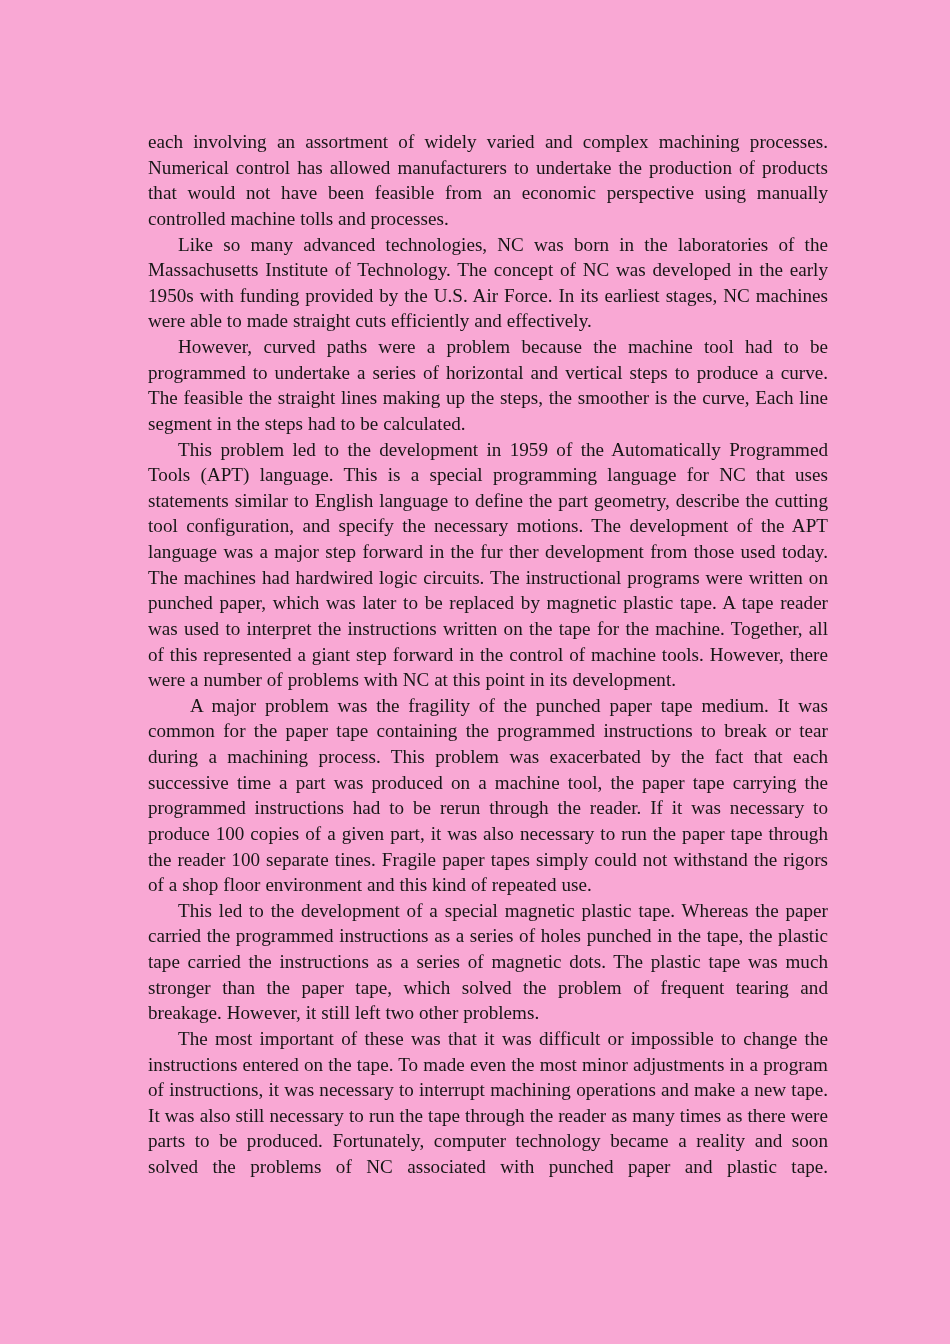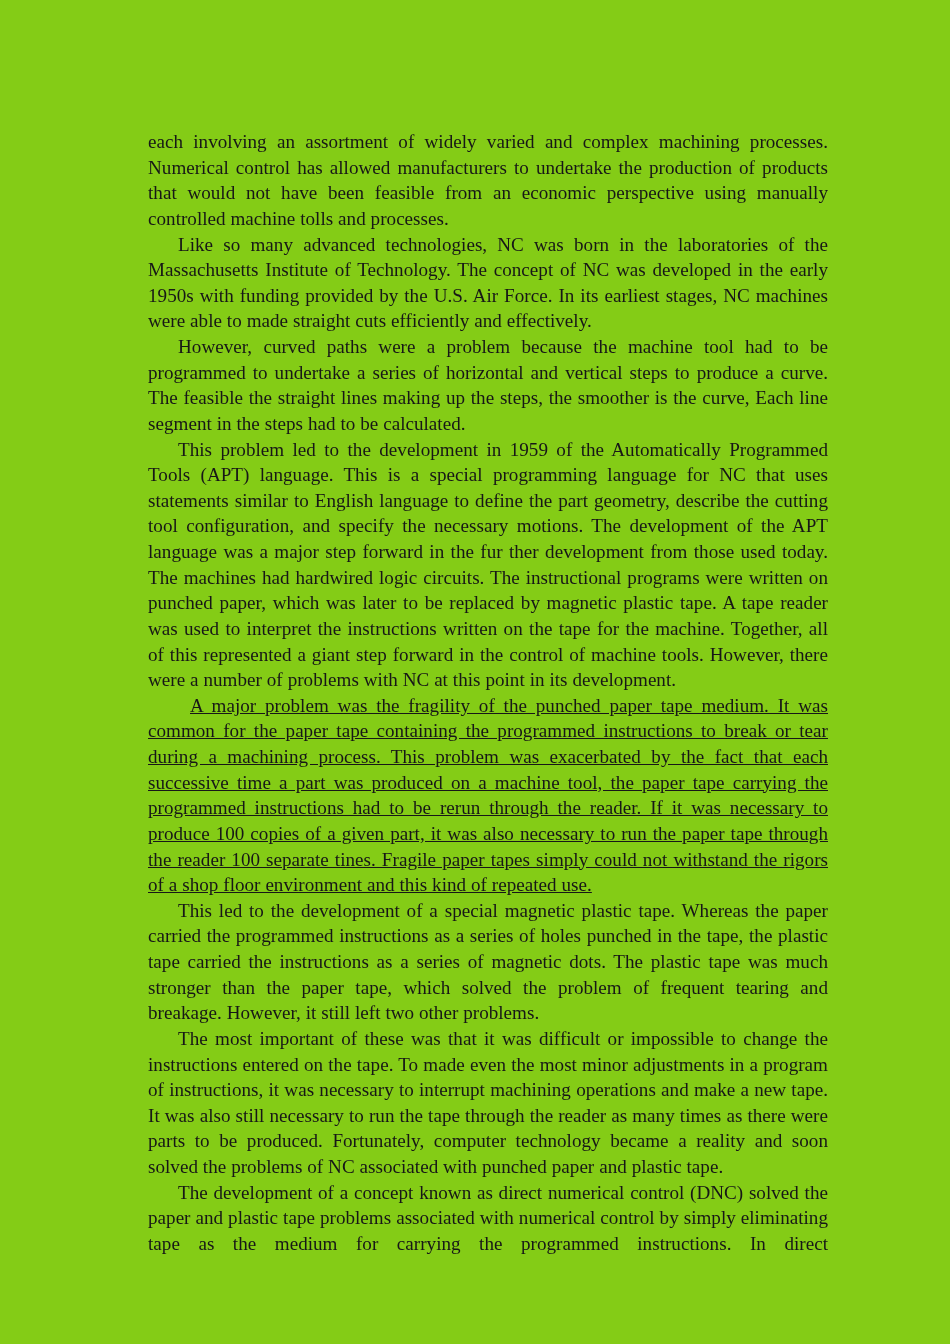--- a/index.html
+++ b/index.html
@@ -6,21 +6,21 @@
   html, body {
     margin: 0;
     padding: 0;
     background: #ffffff;
   }
 
   .page {
     position: relative;
     width: 950px;
     height: 1344px;
-    background: #84cc16;
+    background: #f9a8d4;
     overflow: hidden;
     box-sizing: border-box;
   }
 
   .text-block {
     position: absolute;
     left: 148px;
     top: 129px;
     width: 680px;
   }
@@ -36,21 +36,20 @@
     color: #171717;
     text-indent: 30px;
     -webkit-font-smoothing: antialiased;
     letter-spacing: 0.02px;
     word-spacing: 0.1px;
   }
 
   
   .para.extra-indent {
     text-indent: 42px;
-    text-decoration: underline;
   }
 
   
   .para.continuation {
     text-indent: 0;
   }
 
   .para:last-child::after {
     content: "";
     display: inline-block;
@@ -70,16 +69,15 @@
     <p class="para">However, curved paths were a problem because the machine tool had to be programmed to undertake a series of horizontal and vertical steps to produce a curve. The feasible the straight lines making up the steps, the smoother is the curve, Each line segment in the steps had to be calculated.</p>
 
     <p class="para">This problem led to the development in 1959 of the Automatically Programmed Tools (APT) language. This is a special programming language for NC that uses statements similar to English language to define the part geometry, describe the cutting tool configuration, and specify the necessary motions. The development of the APT language was a major step forward in the fur ther development from those used today. The machines had hardwired logic circuits. The instructional programs were written on punched paper, which was later to be replaced by magnetic plastic tape. A tape reader was used to interpret the instructions written on the tape for the machine. Together, all of this represented a giant step forward in the control of machine tools. However, there were a number of problems with NC at this point in its development.</p>
 
     <p class="para extra-indent">A major problem was the fragility of the punched paper tape medium. It was common for the paper tape containing the programmed instructions to break or tear during a machining process. This problem was exacerbated by the fact that each successive time a part was produced on a machine tool, the paper tape carrying the programmed instructions had to be rerun through the reader. If it was necessary to produce 100 copies of a given part, it was also necessary to run the paper tape through the reader 100 separate tines. Fragile paper tapes simply could not withstand the rigors of a shop floor environment and this kind of repeated use.</p>
 
     <p class="para">This led to the development of a special magnetic plastic tape. Whereas the paper carried the programmed instructions as a series of holes punched in the tape, the plastic tape carried the instructions as a series of magnetic dots. The plastic tape was much stronger than the paper tape, which solved the problem of frequent tearing and breakage. However, it still left two other problems.</p>
 
     <p class="para">The most important of these was that it was difficult or impossible to change the instructions entered on the tape. To made even the most minor adjustments in a program of instructions, it was necessary to interrupt machining operations and make a new tape. It was also still necessary to run the tape through the reader as many times as there were parts to be produced. Fortunately, computer technology became a reality and soon solved the problems of NC associated with punched paper and plastic tape.</p>
 
-    <p class="para">The development of a concept known as direct numerical control (DNC) solved the paper and plastic tape problems associated with numerical control by simply eliminating tape as the medium for carrying the programmed instructions. In direct</p>
 
   </div>
 </div>
 
 </body></html>

